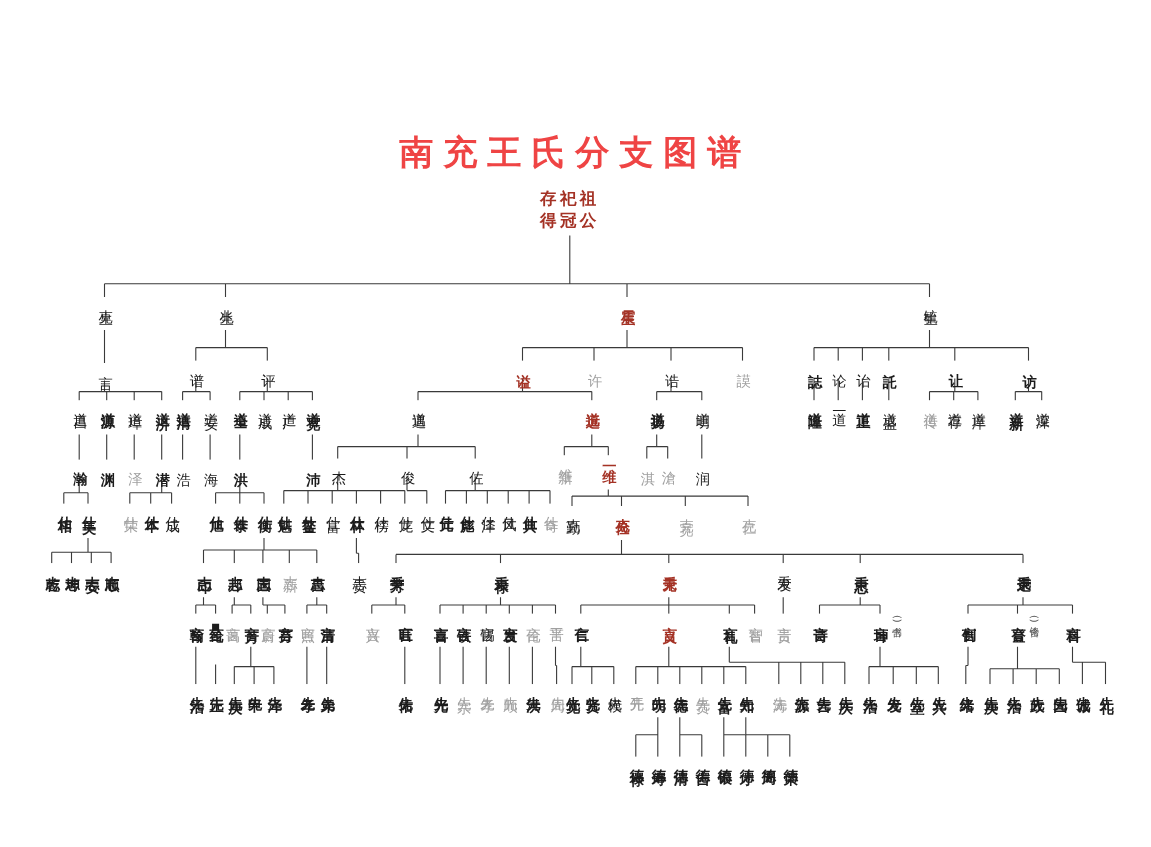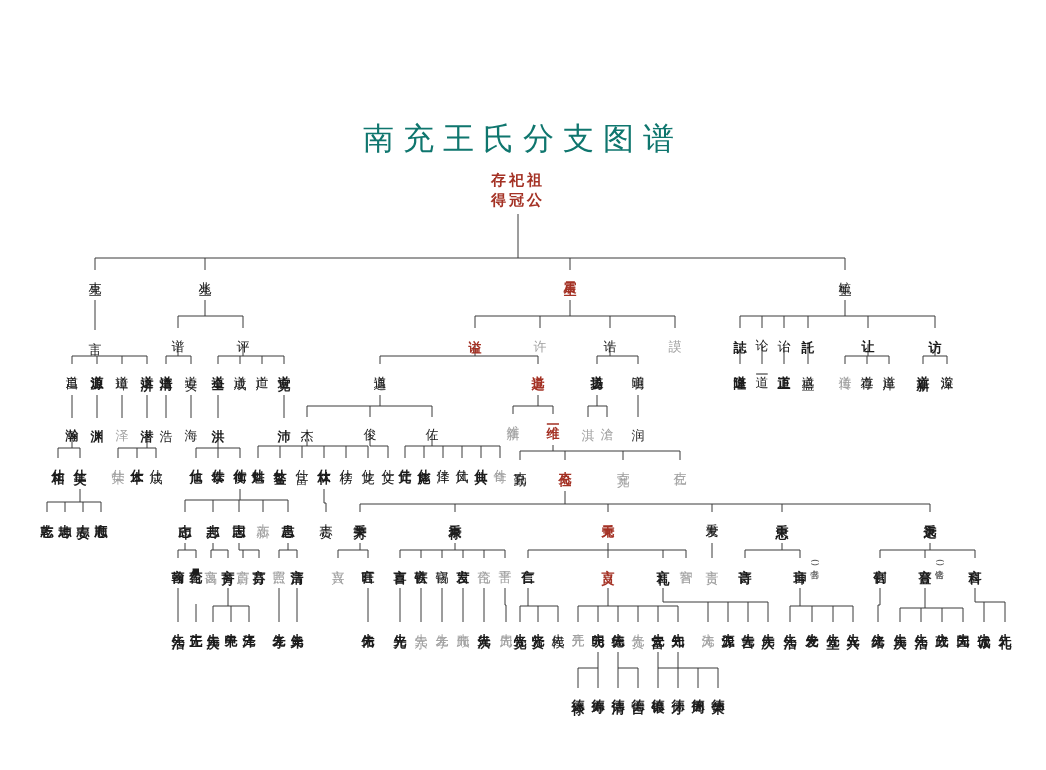--- a/index.html
+++ b/index.html
@@ -1,21 +1,21 @@
 <!DOCTYPE html>
 <html><head>
 <meta charset="utf-8">
 <style>
   html,body{margin:0;padding:0;background:#ffffff;}
   .canvas{position:relative;width:1046px;height:770px;background:#ffffff;overflow:hidden;
           font-family:"DejaVu Sans",sans-serif;}
   svg.connectors{position:absolute;left:0;top:0;z-index:1;}
   svg.connectors path{stroke:#3a3a3a;stroke-width:1;fill:none;}
   .title{position:absolute;left:0;right:0;top:118px;text-align:center;z-index:3;
-         font-size:31px;font-weight:normal;letter-spacing:9px;color:#0f766e;}
+         font-size:31px;font-weight:bold;letter-spacing:9px;color:#ef4444;}
   .root{position:absolute;left:518px;top:170px;transform:translateX(-50%);z-index:3;
         color:#a43225;font-weight:bold;font-size:15px;line-height:1.35;letter-spacing:3px;
         text-align:center;background:#fff;padding:0 2px;}
   .nodes{position:absolute;left:0;top:0;width:100%;height:100%;z-index:2;}
   .node{position:absolute;writing-mode:vertical-rl;text-orientation:upright;
         font-size:13px;line-height:1;letter-spacing:2px;transform:translateX(-50%);
         color:#1c1c1c;background:#ffffff;white-space:nowrap;padding:1px 0;}
   .node.bold{font-weight:bold;}
   .node.red{color:#a43225;font-weight:bold;}
   .node.gray{color:#a0a0a0;}

